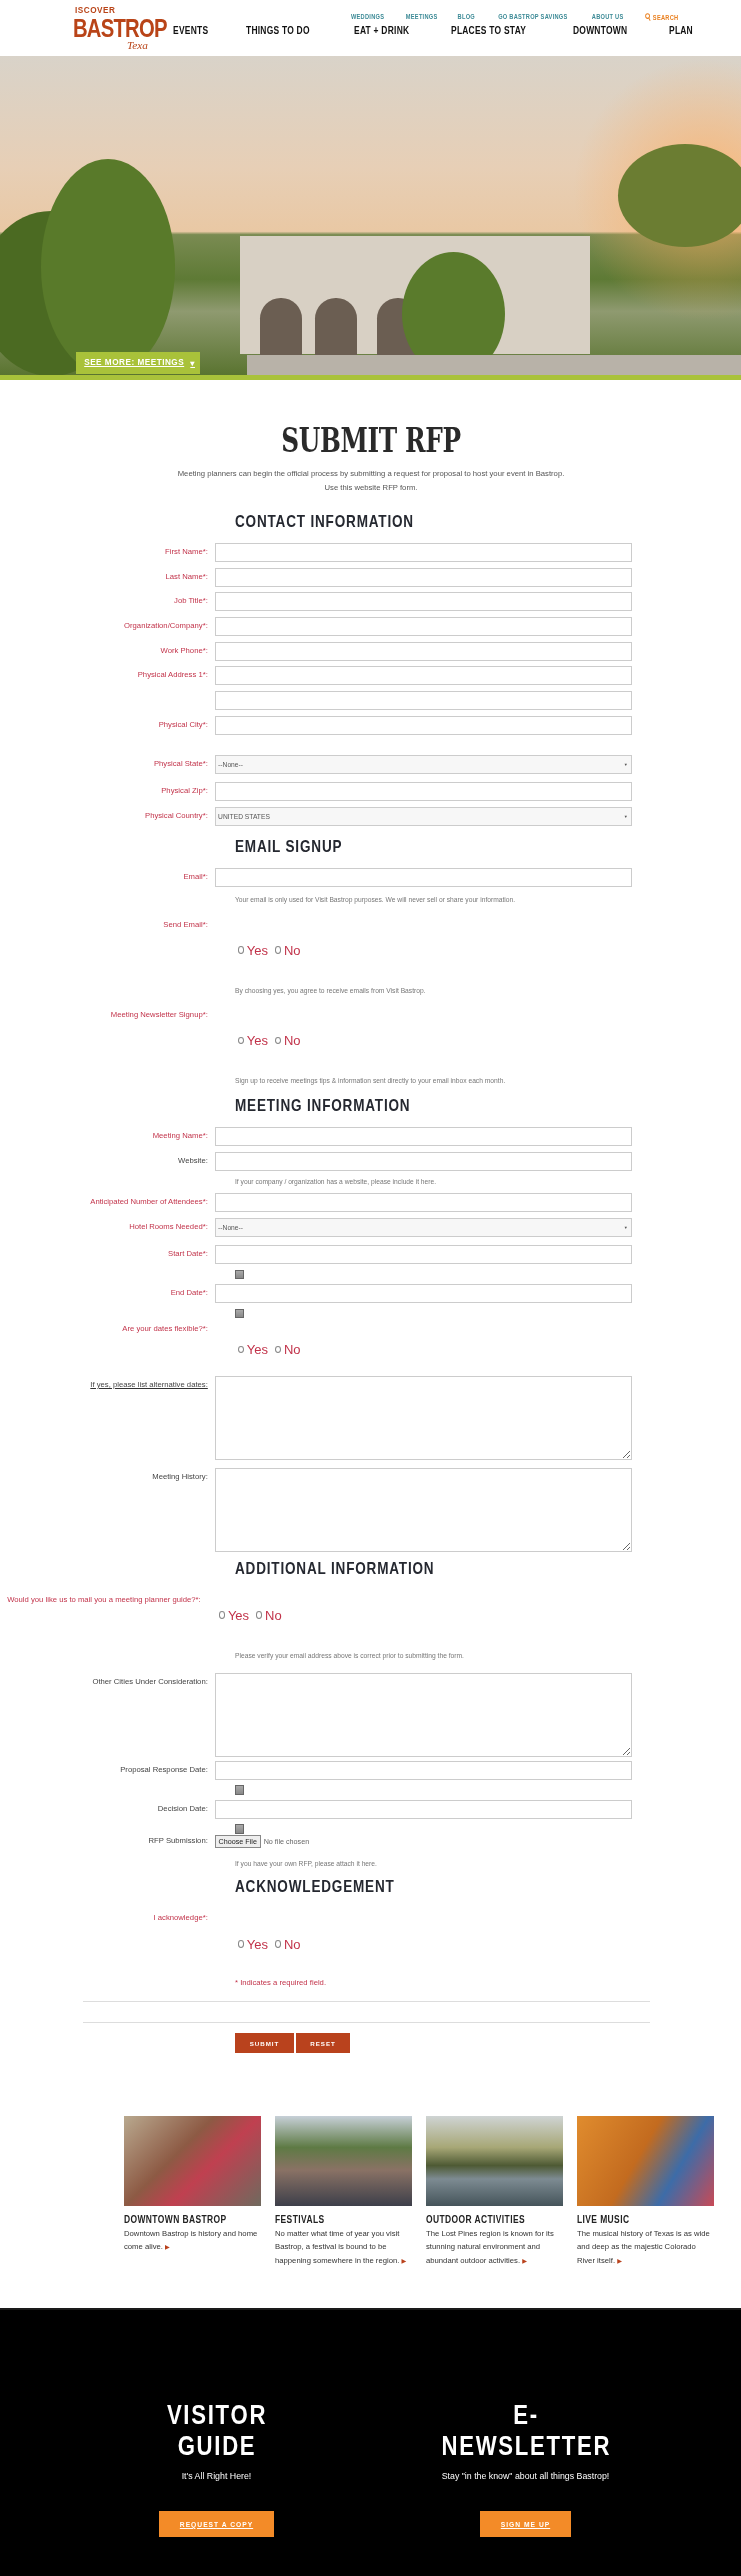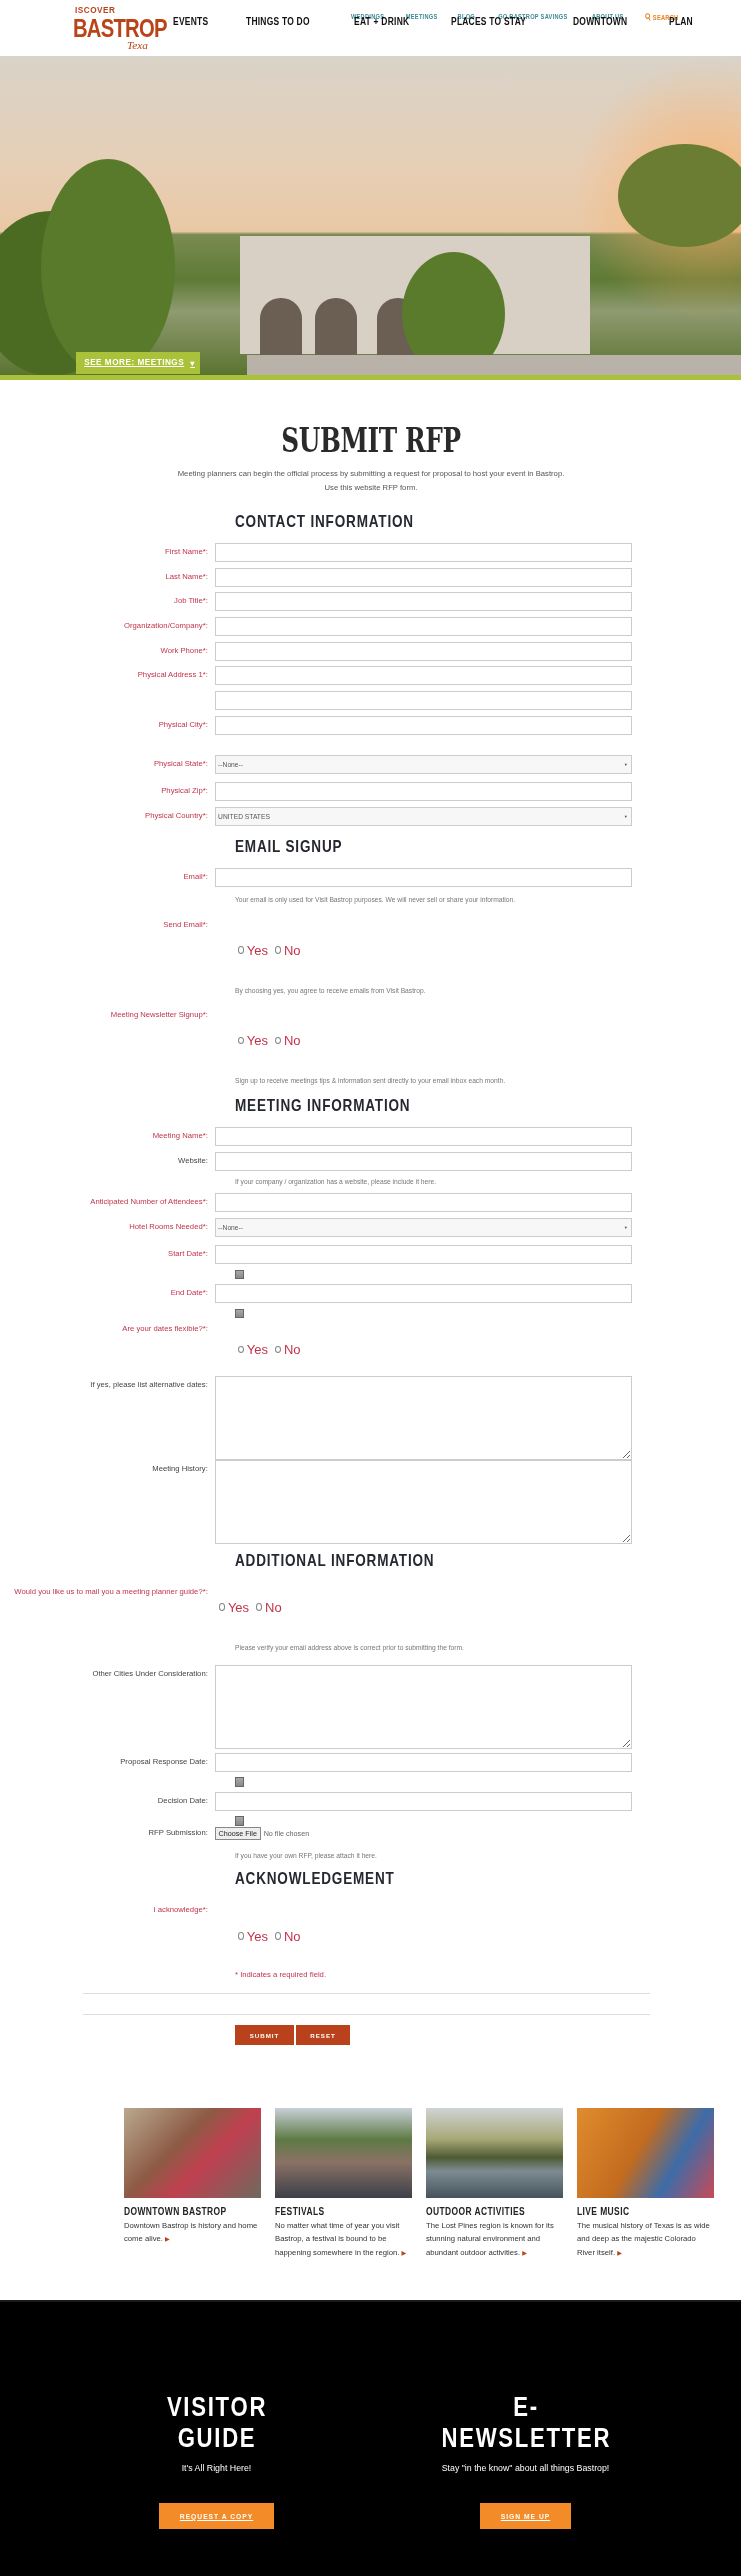--- a/index.html
+++ b/index.html
@@ -7,21 +7,21 @@
 
   
   .header { position: relative; height: 56px; background: #fff; }
   .logo { position: absolute; left: 75px; top: 4.1px; width: 77px; height: 47px; color: #b94418; }
   .logo .l1 { position: absolute; left: 0; top: 2.1px; font: bold 8.2px "Liberation Sans", sans-serif; letter-spacing: 0.5px; }
   .logo .l2 { position: absolute; left: -2.1px; top: 9.3px; font: bold 26px "Liberation Sans", sans-serif; letter-spacing: -1px; transform: scaleX(0.78); transform-origin: left; }
   .logo .l3 { position: absolute; left: 52px; top: 35px; font: italic 11.3px "Liberation Serif", serif; }
   .topnav { position: absolute; right: 61px; top: 13.4px; display: flex; gap: 15.5px; }
   .topnav a { font: bold 6.7px "Liberation Sans", sans-serif; color: #3c8a96; text-decoration: none; letter-spacing: 0.3px; transform: scaleX(0.85); }
   .topnav a.search { color: #ea8121; display: flex; align-items: center; gap: 2.1px; }
-  .mainnav { position: absolute; left: 173px; top: 16px; display: flex; gap: 0; }
+  .mainnav { position: absolute; left: 173px; top: 25px; display: flex; gap: 0; }
   .mainnav a { font: bold 10.3px "Liberation Sans", sans-serif; color: #111; text-decoration: none; letter-spacing: 0.3px; margin-right: 30px; transform: scaleX(0.82); transform-origin: left; display: inline-block; }
 
   
   .hero { position: relative; height: 319px; overflow: hidden;
     background:
       radial-gradient(circle at 95% 42%, rgba(255,170,90,0.7) 0%, rgba(255,170,90,0) 18%),
       linear-gradient(180deg, #d9d3c9 0%, #e7cfb6 35%, #e9c8a4 55%, #7a8b52 56%, #5e7a35 70%, #8f9a70 80%, #5a7430 100%); }
   .hero .building { position: absolute; left: 240px; top: 180px; width: 350px; height: 118px; background: #d8d0c4; }
   .hero .arch { position: absolute; top: 242px; width: 42px; height: 57px; background: #6b5e52; border-radius: 20.6px 20.6px 0 0; }
   .hero .tree { position: absolute; border-radius: 50%; background: #4f6d24; }
@@ -267,36 +267,36 @@
   <div class="radios" style="margin-top:7.2px;margin-bottom:18.5px;">
     <label class="radio">
         <span class="dot"></span>
         <span>Yes</span>
       </label>
     <label class="radio">
         <span class="dot"></span>
         <span>No</span>
       </label>
   </div>
-  <div class="row" style="margin-bottom:0;">
+  <div class="row" style="margin-bottom:8px;text-decoration:underline;">
     <label class="label plain">If yes, please list alternative dates:</label>
     <div class="field">
         <textarea style=""></textarea>
       </div>
   </div>
   <div class="row" style="margin-bottom:6.2px;">
     <label class="label plain">Meeting History:</label>
     <div class="field">
         <textarea style=""></textarea>
       </div>
   </div>
 
   <div class="section-title">ADDITIONAL INFORMATION</div>
   <div class="row" style="margin-bottom:0;">
-    <label class="label" style="line-height:13.4px;">Would you like us to mail you a meeting planner guide?*:</label>
+    <label class="label" style="line-height:13.4px;text-align:center;">Would you like us to mail you a meeting planner guide?*:</label>
     <div class="radios" style="margin-left:4.1px;margin-top:17.5px;margin-bottom:29px;">
       <label class="radio">
           <span class="dot"></span>
           <span>Yes</span>
         </label>
       <label class="radio">
           <span class="dot"></span>
           <span>No</span>
         </label>
     </div>

